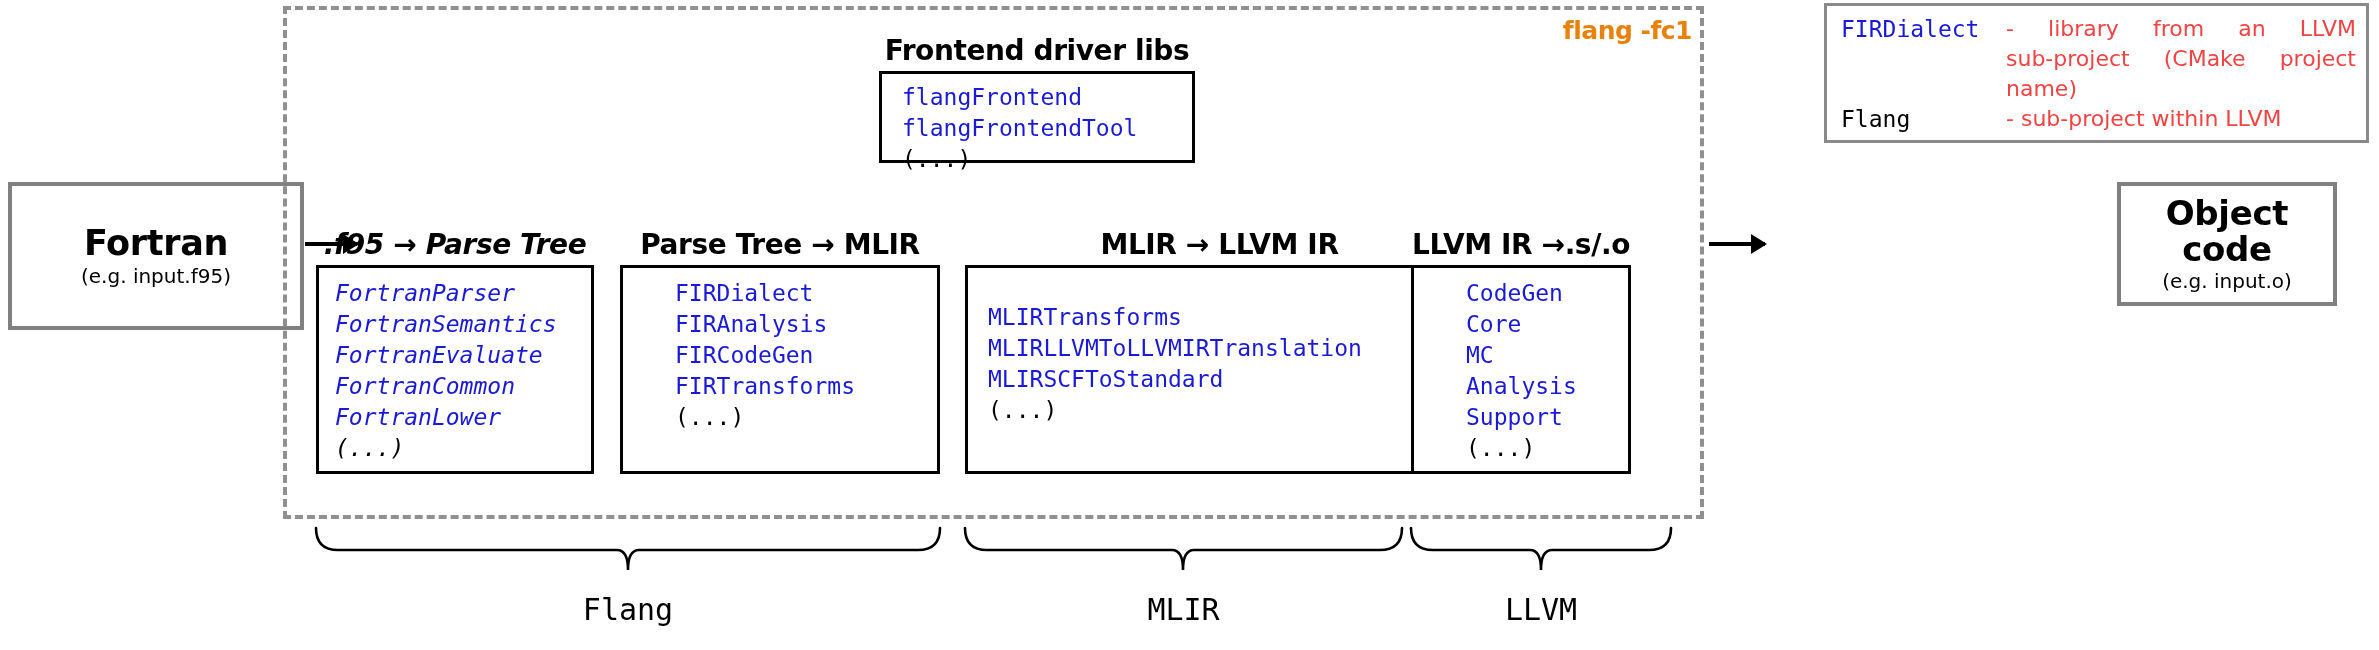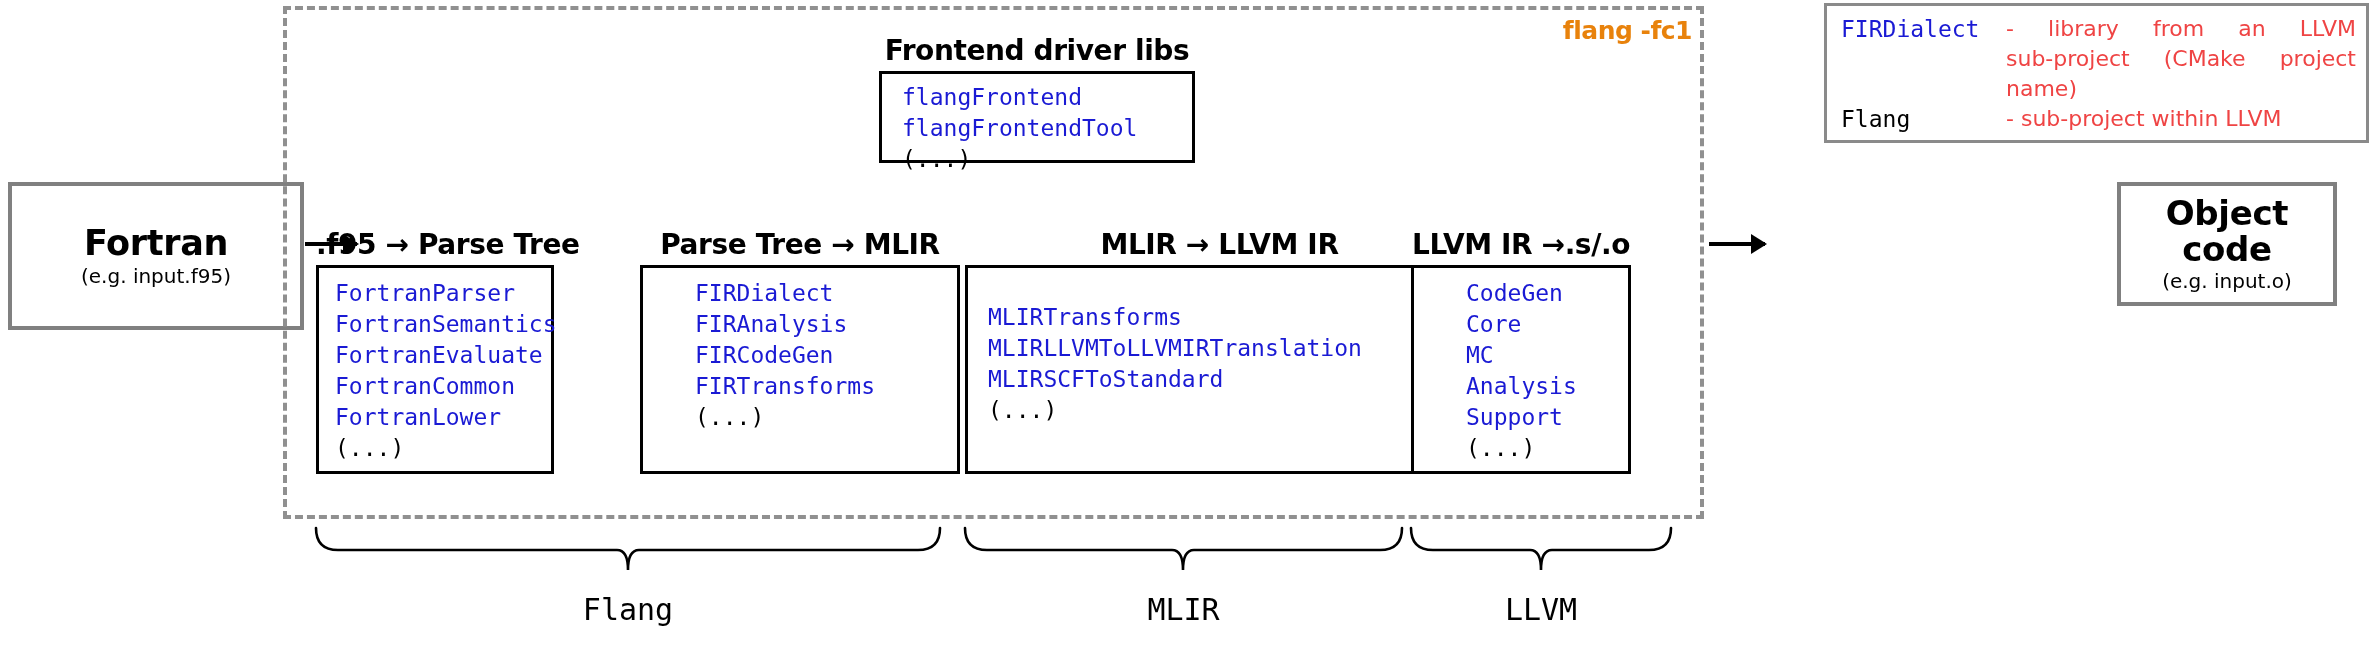--- a/index.html
+++ b/index.html
@@ -105,22 +105,22 @@
     white-space: nowrap;
   }
   .lib-list li.ellipsis { color: #000; }
 
   
   #frontend-driver { left: 879px; top: 22px; width: 316px; margin-top: 12px; }
   #frontend-driver .lib-box { height: 92px; padding-top: 8px; }
   #frontend-driver .lib-list { padding-left: 20px; }
 
   
-  #stage-1 { left: 316px;  top: 228px; width: 238px; }
-  #stage-2 { left: 640px;  top: 228px; width: 320px; }
+  #stage-1 { left: 316px;  top: 228px; width: 278px; font-style: italic; }
+  #stage-2 { left: 620px;  top: 228px; width: 320px; }
   #stage-3 { left: 965px;  top: 228px; width: 509px; }
   #stage-4 { left: 1411px; top: 228px; width: 220px; }
 
   .libgroup .lib-box { height: 209px; }
   #stage-2 .lib-list, #stage-4 .lib-list { padding-left: 52px; }
   #stage-3 .lib-box { padding-top: 34px; }
   #stage-1 .lib-list { padding-left: 16px; }
   #stage-3 .lib-list { padding-left: 20px; }
 
   

